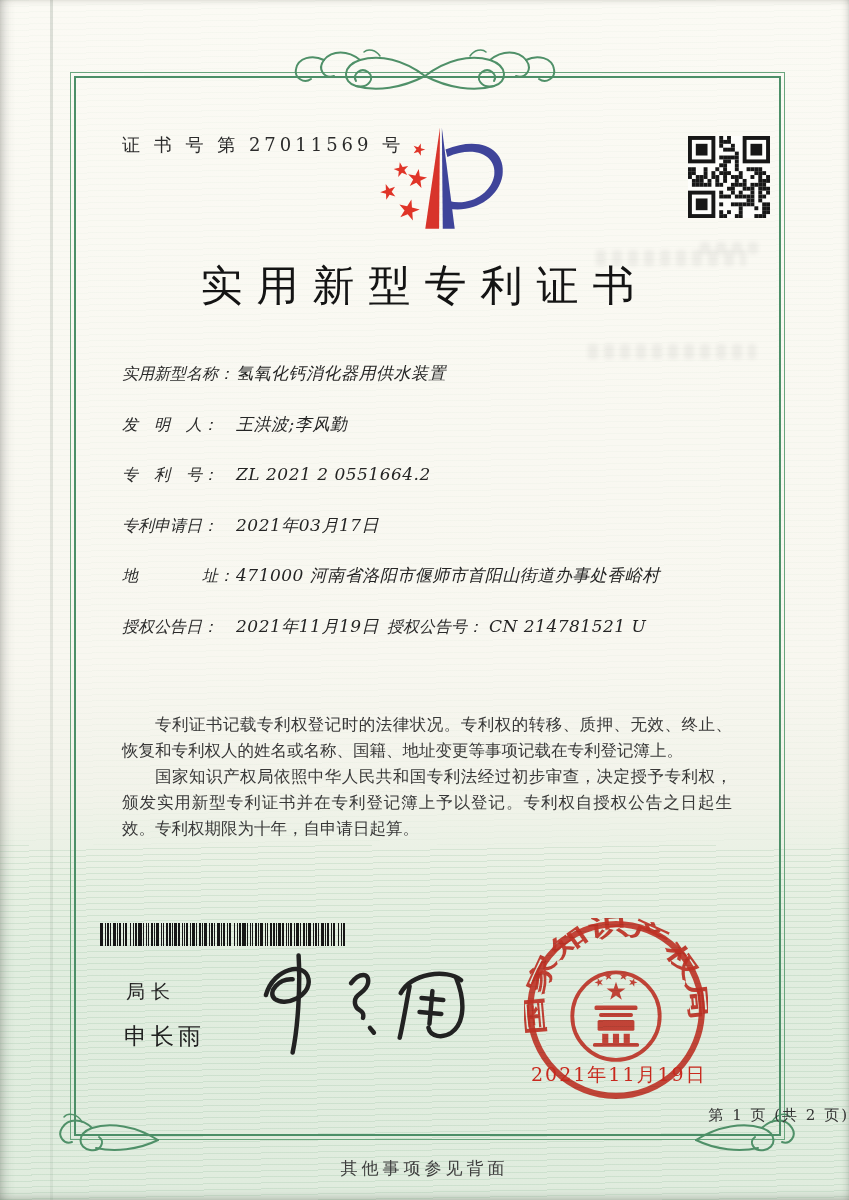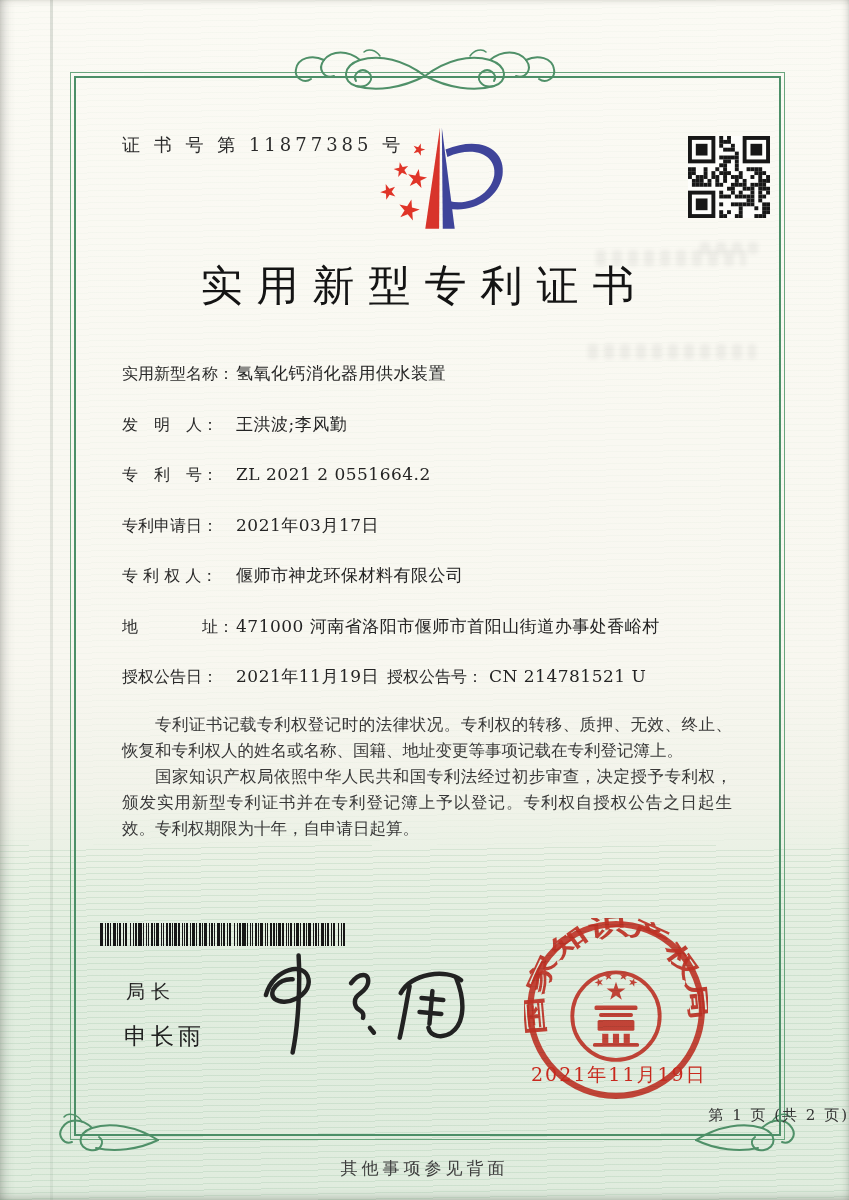--- a/index.html
+++ b/index.html
@@ -44,21 +44,21 @@
     font-size:18px;letter-spacing:4px;color:#2b2b2b;
   }
   .logo{position:absolute;left:366px;top:122px;width:148px;height:114px;}
   .qr{position:absolute;left:688px;top:136px;width:82px;height:82px;background:#fdfdfb;}
   .title{
     position:absolute;left:0;right:0;top:258px;text-align:center;
     font-size:42px;font-weight:400;letter-spacing:14px;color:#141414;
   }
 
   .fields{position:absolute;left:122px;top:362px;width:640px;font-size:17px;color:#242424;}
-  .row{display:flex;position:relative;margin-bottom:27.5px;line-height:23px;}
+  .row{display:flex;position:relative;margin-bottom:27.5px;line-height:23px;font-style:italic;}
   .flabel{width:114px;flex-shrink:0;font-size:16px;white-space:nowrap;color:#2a2a2a;}
   .fvalue{white-space:nowrap;letter-spacing:.5px;}
   .pair-b{position:absolute;left:265px;top:0;display:flex;}
   .pair-b .flabel{width:auto;margin-right:6px;}
 
   .body-text{
     position:absolute;left:122px;width:610px;top:712px;
     font-size:16.5px;line-height:26px;color:#383838;text-align:justify;
   }
   .body-text p{margin:0;text-indent:2em;}
@@ -128,21 +128,21 @@
         <path d="M106,42 C86,52 62,54 44,50"></path>
         <path d="M30,24 C26,16 16,14 12,19" stroke-width="1.5"></path>
       </g>
     </svg>
   </div>
 
   <div class="ghost" style="left:596px;top:250px;width:150px;height:16px;"></div>
   <div class="ghost" style="left:588px;top:344px;width:168px;height:15px;"></div>
   <div class="ghost" style="left:700px;top:242px;width:60px;height:12px;"></div>
 
-  <div class="cert-no">证 书 号 第 11877385 号</div>
+  <div class="cert-no">证 书 号 第 27011569 号</div>
 
   <div class="logo">
     <svg width="148" height="114" viewBox="0 0 160 124">
       <defs>
         <path id="star" d="M0,-1 L0.2245,-0.309 L0.951,-0.309 L0.3633,0.118 L0.5878,0.809 L0,0.382 L-0.5878,0.809 L-0.3633,0.118 L-0.951,-0.309 L-0.2245,-0.309 Z"></path>
       </defs>
 
       <path d="M86,30 C124,14 152,30 148,58 C144,84 114,100 88,94 L90,86 C112,92 136,78 139,58 C142,38 120,24 88,38 Z" fill="#3f449a"></path>
 
       <polygon points="80,6 64,116 79,116" fill="#d8342b"></polygon>
@@ -319,24 +319,20 @@
     </div>
     <div class="row">
       <span class="flabel">专　利　号：</span>
       <span class="fvalue">ZL 2021 2 0551664.2</span>
     </div>
     <div class="row">
       <span class="flabel">专利申请日：</span>
       <span class="fvalue">2021年03月17日</span>
     </div>
     <div class="row">
-      <span class="flabel">专 利 权 人：</span>
-      <span class="fvalue">偃师市神龙环保材料有限公司</span>
-    </div>
-    <div class="row">
       <span class="flabel">地　　　　址：</span>
       <span class="fvalue">471000 河南省洛阳市偃师市首阳山街道办事处香峪村</span>
     </div>
     <div class="row">
       <span class="flabel">授权公告日：</span>
       <span class="fvalue">2021年11月19日</span>
       <span class="pair-b">
         <span class="flabel">授权公告号：</span>
         <span class="fvalue">CN 214781521 U</span>
       </span>

